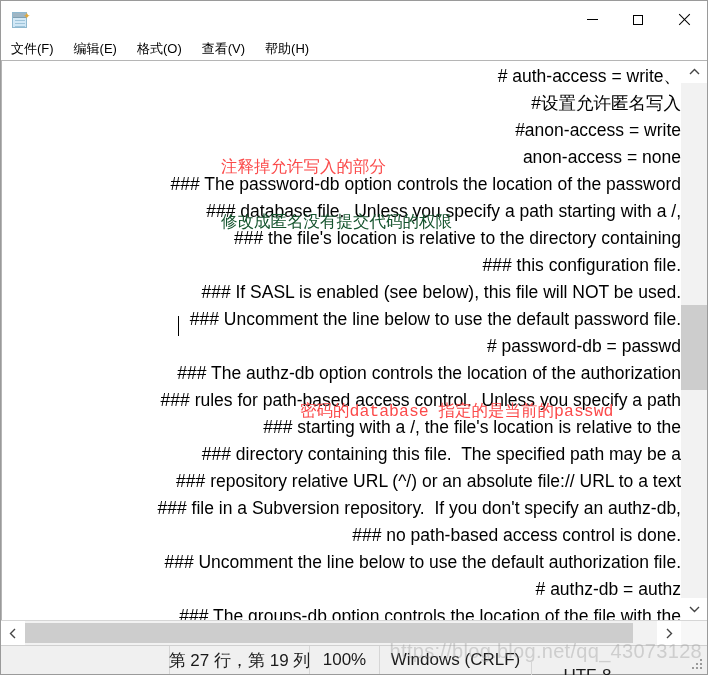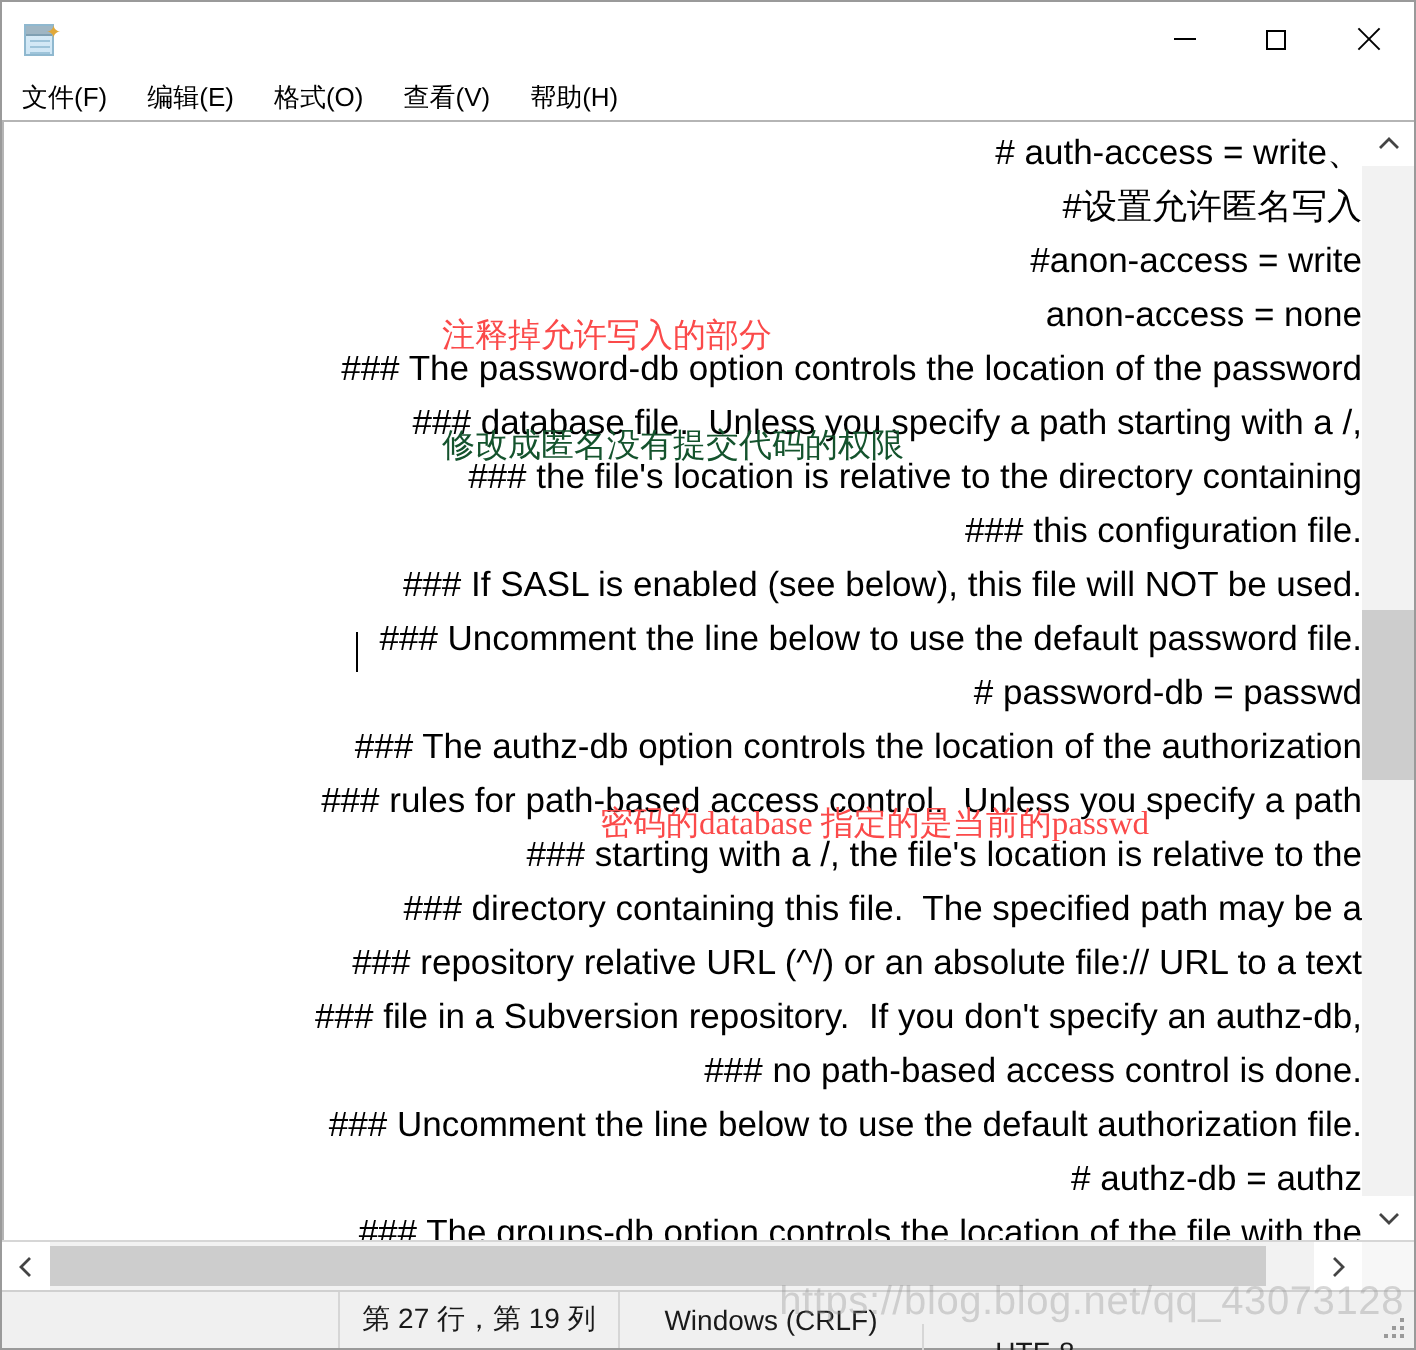--- a/index.html
+++ b/index.html
@@ -185,21 +185,21 @@
     background: #000;
   }
 
   
   .annot {
     position: absolute;
     color: #fb4a4a;
     font-size: 16.5px;
     line-height: 20px;
     white-space: pre;
-    font-family: Liberation Serif, serif;
+    font-family: Liberation Mono, monospace;
   }
 
   
   .vscroll {
     width: 26px;
     min-width: 26px;
     background: #ffffff;
     border-top: 1px solid #b5b5b5;
     position: relative;
     display: flex;
@@ -266,21 +266,21 @@
   }
 
   
   .statusbar {
     height: 28px;
     min-height: 28px;
     background: #f0f0f0;
     border-top: 1px solid #d0d0d0;
     display: flex;
     align-items: center;
-    font-size: 14px;
+    font-size: 17px;
     color: #1a1a1a;
     position: relative;
   }
   .sb-spacer { width: 168px; }
   .sb-cell {
     height: 28px;
     display: flex;
     align-items: center;
     justify-content: center;
     border-left: 1px solid #d6d6d6;
@@ -389,20 +389,21 @@
       <svg width="8" height="11" viewBox="0 0 8 11">
         <path d="M2 1 L6.5 5.5 L2 10" stroke="#444" stroke-width="1.4" fill="none"></path>
       </svg>
     </div>
     <div class="hs-corner"></div>
   </div>
 
   <div class="statusbar">
     <div class="sb-spacer"></div>
     <div class="sb-cell sb-pos">第 27 行，第 19 列</div>
+    <div class="sb-cell sb-zoom">100%</div>
     <div class="sb-cell sb-eol">Windows (CRLF)</div>
     <div class="sb-cell sb-enc">UTF-8</div>
     <div class="grip">
       <i style="left:9px;top:0px"></i>
       <i style="left:5px;top:4px"></i>
         <i style="left:9px;top:4px"></i>
       <i style="left:1px;top:8px"></i>
         <i style="left:5px;top:8px"></i>
         <i style="left:9px;top:8px"></i>
     </div>

